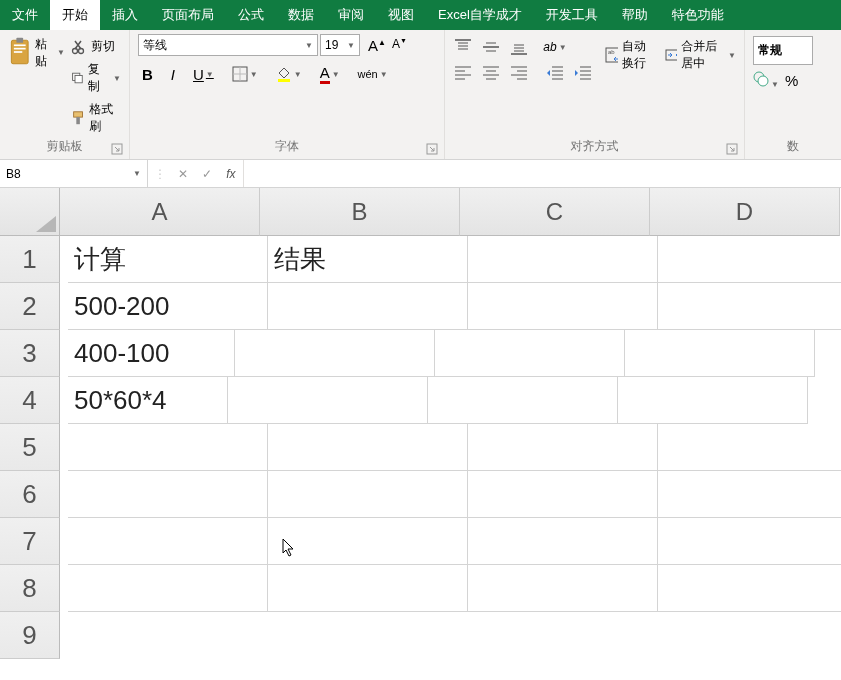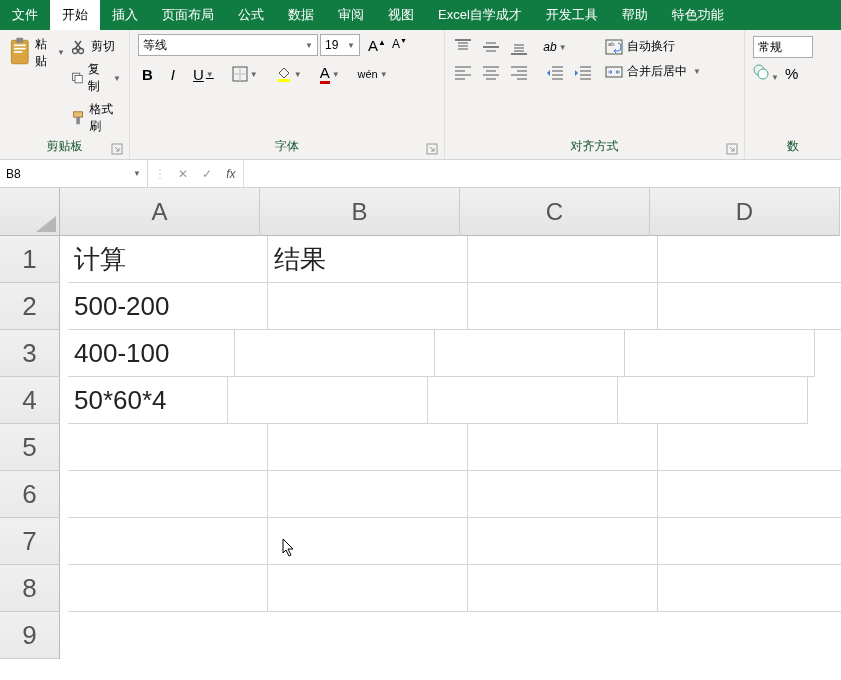--- a/index.html
+++ b/index.html
@@ -7,21 +7,21 @@
 
 
 .menu-bar { background: #107c41; height: 30px; display: flex; align-items: stretch; }
 .menu-item { padding: 0 12px; color: #fff; display: flex; align-items: center; cursor: pointer; font-size: 13px; }
 .menu-item.active { background: #fff; color: #000; }
 
 
 .ribbon { background: #f3f2f1; height: 130px; border-bottom: 1px solid #d4d4d4; display: flex; }
 .ribbon-group { border-right: 1px solid #e1dfdd; display: flex; flex-direction: column; padding: 4px 8px 2px 8px; }
 .ribbon-group-content { flex: 1; display: flex; align-items: flex-start; }
-.ribbon-group-label { text-align: center; font-size: 12px; color: #14532d; padding: 2px 0; position: relative; }
+.ribbon-group-label { text-align: center; font-size: 12px; color: #737373; padding: 2px 0; position: relative; }
 .expand-icon { position: absolute; right: -2px; bottom: 2px; width: 12px; height: 12px; }
 
 
 .clipboard-col1 { display: flex; align-items: center; padding-right: 6px; }
 .paste-icon { width: 32px; height: 36px; }
 .clipboard-col2 { display: flex; flex-direction: column; gap: 6px; padding-top: 4px; }
 .clip-btn { display: flex; align-items: center; gap: 4px; font-size: 12px; cursor: pointer; }
 .clip-btn svg { width: 16px; height: 16px; }
 
 
@@ -31,26 +31,26 @@
 .font-aa { display: flex; gap: 2px; margin-left: 4px; }
 .font-aa span { cursor: pointer; padding: 2px; }
 .font-row2 { display: flex; align-items: center; gap: 10px; }
 .font-btn { cursor: pointer; padding: 2px 4px; display: flex; align-items: center; }
 .dd-arrow { font-size: 8px; margin-left: 2px; color: #666; }
 
 
 .align-col { display: flex; flex-direction: column; gap: 8px; padding-top: 4px; }
 .align-row { display: flex; gap: 8px; }
 .align-btn { width: 20px; height: 18px; cursor: pointer; display: flex; align-items: center; justify-content: center; }
-.align-col2 { display: flex; flex-direction: column; gap: 8px; margin-left: 12px; padding-top: 4px; }
+.align-col2 { display: flex; flex-direction: row; gap: 8px; margin-left: 12px; padding-top: 4px; }
 .align-text-btn { display: flex; align-items: center; gap: 4px; cursor: pointer; font-size: 12px; }
 
 
 .num-col { display: flex; flex-direction: column; gap: 6px; padding-top: 2px; }
-.num-format { width: 60px; height: 22px; border: 1px solid #ababab; background: #fff; padding: 0 4px; display: flex; align-items: center; justify-content: space-between; font-size: 12px; }
+.num-format { width: 60px; height: 29px; border: 1px solid #ababab; background: #fff; padding: 0 4px; display: flex; align-items: center; justify-content: space-between; font-size: 12px; font-weight: bold; }
 .num-row { display: flex; gap: 6px; align-items: center; }
 
 
 .formula-bar { height: 28px; border-bottom: 1px solid #d4d4d4; display: flex; align-items: center; background: #fff; }
 .namebox { width: 148px; height: 100%; border-right: 1px solid #d4d4d4; padding: 0 6px; display: flex; align-items: center; justify-content: space-between; font-size: 12px; }
 .fx-btns { display: flex; align-items: center; padding: 0 6px; gap: 10px; border-right: 1px solid #e1dfdd; height: 100%; }
 .fx-btn { cursor: pointer; color: #999; padding: 2px; }
 .fx-input { flex: 1; height: 100%; padding: 0 8px; border: none; outline: none; font-size: 12px; }
 
 

